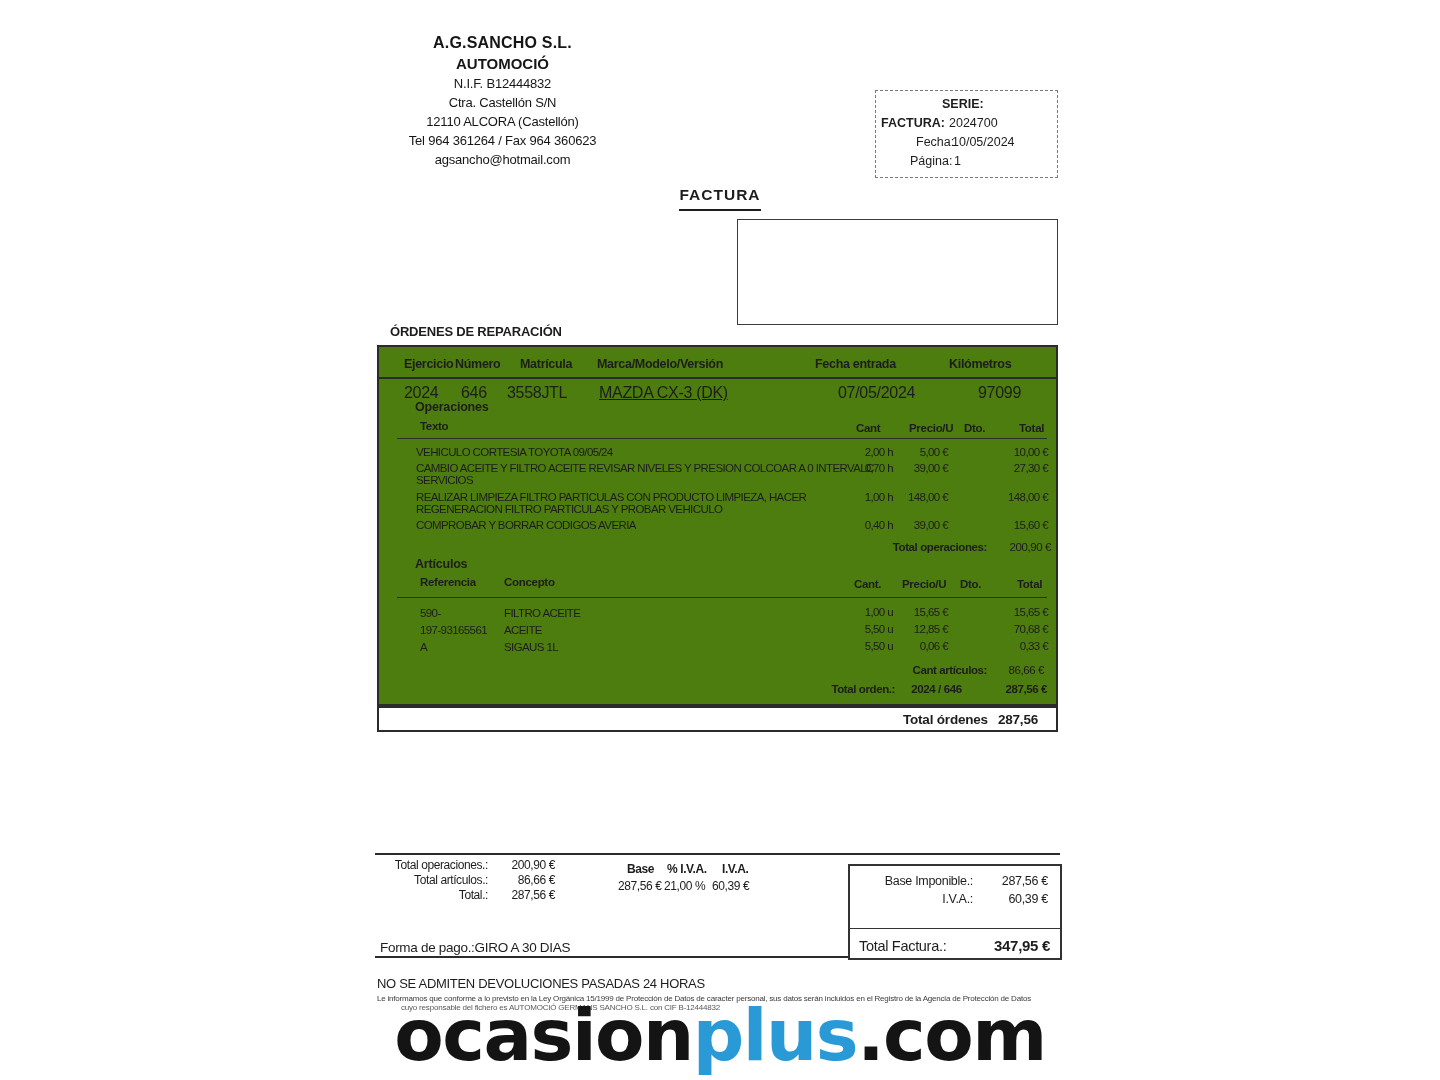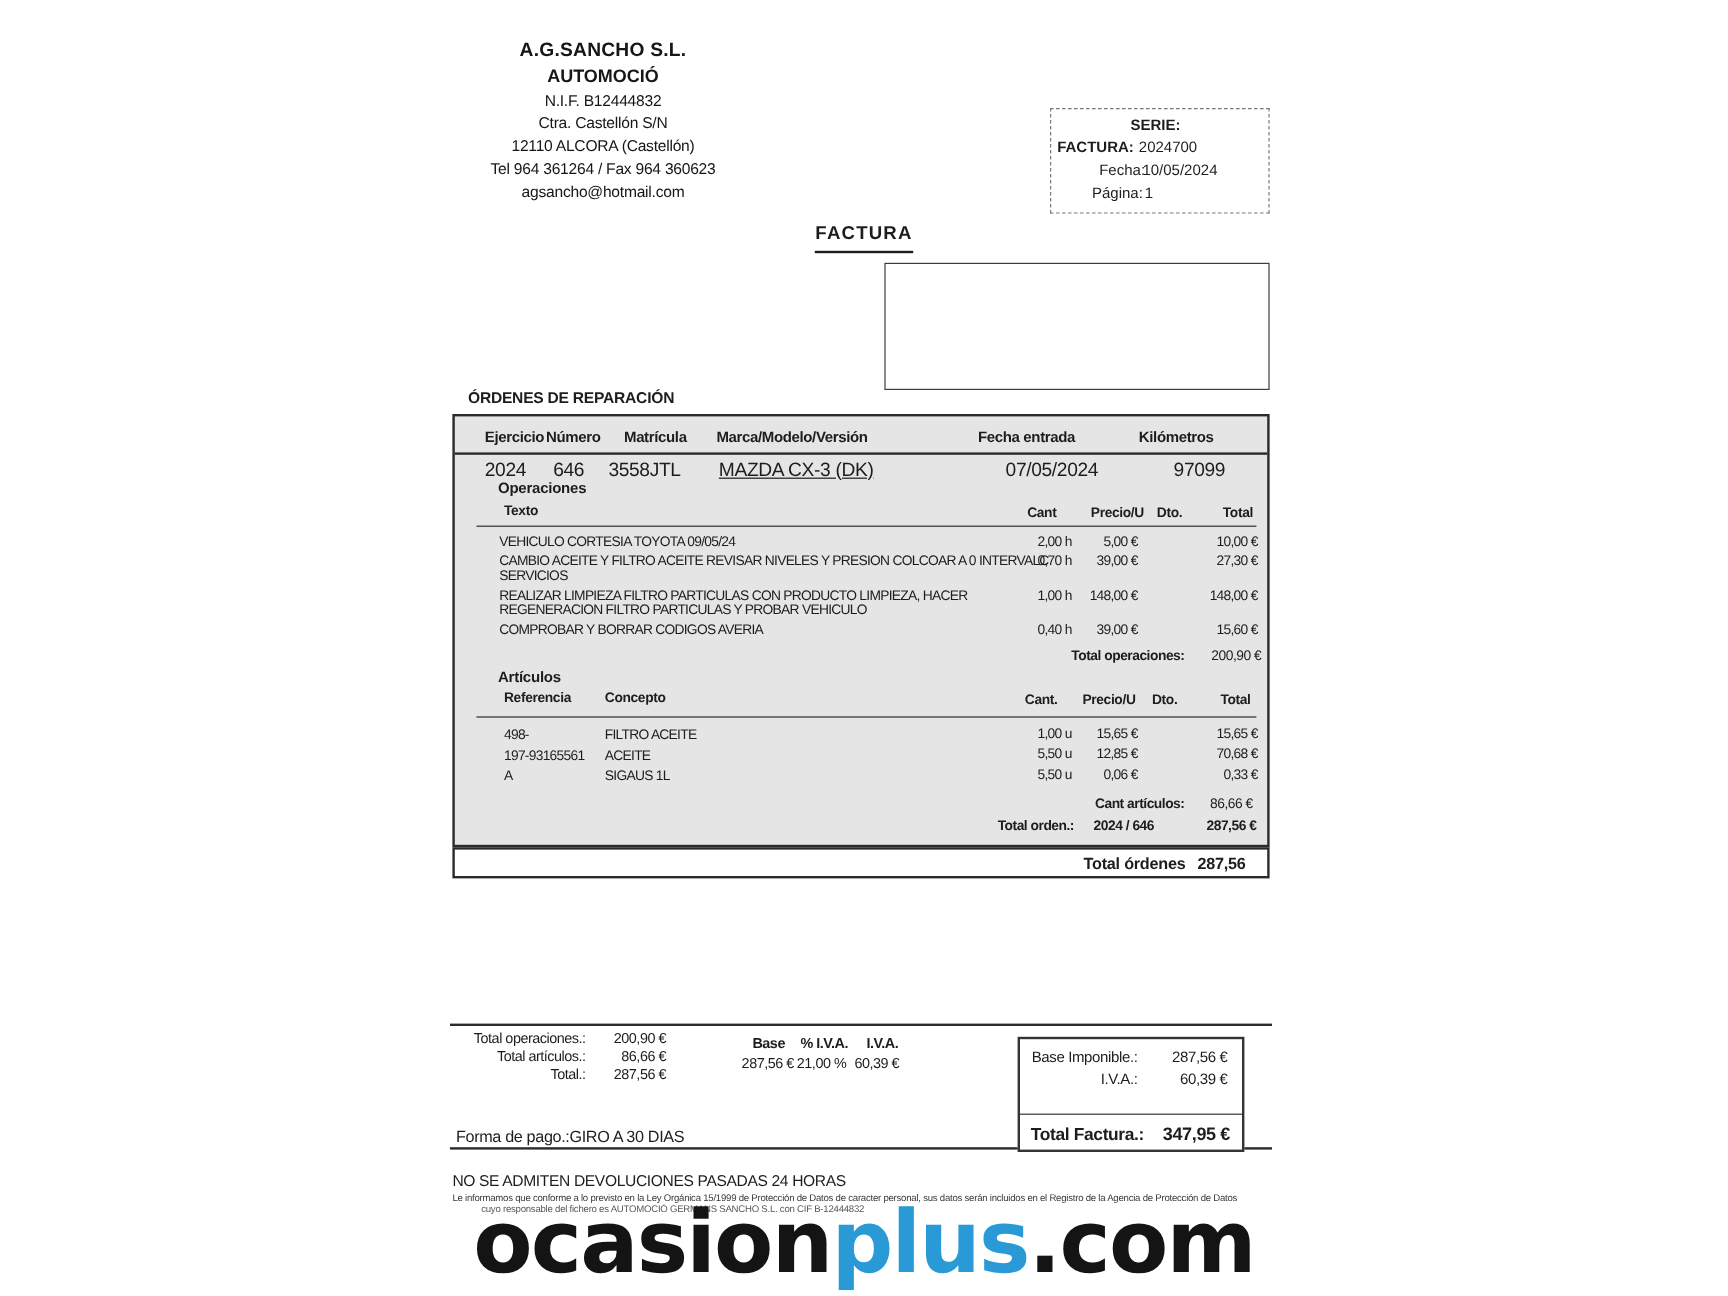--- a/index.html
+++ b/index.html
@@ -26,21 +26,21 @@
     position:absolute; left:640px; top:186px; width:160px; text-align:center;
   }
   .doc-title span {
     display:inline-block; font-size:15.5px; font-weight:bold; letter-spacing:1px;
     border-bottom:2px solid #1d1d1d; padding-bottom:5px;
   }
   
   .client-box { position:absolute; left:737px; top:219px; width:321px; height:106px; border:1.5px solid #3c3c3c; background:#fff; }
   .orders-heading { position:absolute; left:390px; top:324px; font-size:13px; font-weight:bold; letter-spacing:-.2px; }
   
-  .main-table { position:absolute; left:377px; top:345px; width:681px; height:361px; border:2px solid #2b2b2b; background:#e5e5e5; }
+  .main-table { position:absolute; left:377px; top:345px; width:681px; height:361px; border:2px solid #2b2b2b; background:#4d7c0f; }
   .main-table .hcell { position:absolute; top:10px; font-size:12.5px; font-weight:bold; letter-spacing:-.3px; }
   .head-line { position:absolute; top:30px; left:0; width:100%; border-top:2px solid #2b2b2b; }
   .vcell { position:absolute; top:37px; font-size:16px; letter-spacing:-.3px; }
   .sec-head { position:absolute; font-size:12.5px; font-weight:bold; letter-spacing:-.2px; }
   .colhead { position:absolute; font-size:11.5px; font-weight:bold; letter-spacing:-.3px; }
   .thin-line { position:absolute; left:18px; width:650px; border-top:1.5px solid #2e2e2e; }
   .op-row, .art-row { position:absolute; left:0; width:100%; font-size:11.5px; letter-spacing:-.6px; }
   .op-text { position:absolute; left:37px; top:0; }
   .op-text .line { display:block; white-space:nowrap; line-height:11.5px; }
   .num { position:absolute; top:0; text-align:right; line-height:11.5px; }
@@ -59,25 +59,25 @@
   }
   .total-ordenes-box .lbl { font-size:13.5px; font-weight:bold; letter-spacing:-.2px; }
   .total-ordenes-box .val { font-size:13.5px; font-weight:bold; letter-spacing:-.2px; }
   
   .sum-topline { position:absolute; left:375px; top:853px; width:685px; border-top:2px solid #2b2b2b; }
   .sum-botline { position:absolute; left:375px; top:956px; width:685px; border-top:2px solid #2b2b2b; }
   .sum-lbl { position:absolute; text-align:right; font-size:12px; letter-spacing:-.4px; }
   .sum-val { position:absolute; text-align:right; font-size:12px; letter-spacing:-.4px; }
   .iva-h { position:absolute; font-size:12px; font-weight:bold; letter-spacing:-.4px; }
   .iva-v { position:absolute; font-size:12px; letter-spacing:-.4px; }
-  .totals-box { position:absolute; left:848px; top:864px; width:189px; height:96px; border:2px solid #333; background:#fff; }
+  .totals-box { position:absolute; left:848px; top:864px; width:214px; height:96px; border:2px solid #333; background:#fff; }
   .totals-box .lab { position:absolute; text-align:right; right:87px; width:150px; font-size:12.5px; letter-spacing:-.3px; }
   .totals-box .val { position:absolute; text-align:right; right:12px; width:80px; font-size:12.5px; letter-spacing:-.3px; }
   .totals-box .sep { position:absolute; top:62px; left:0; width:100%; border-top:1.5px solid #333; }
-  .totals-box .tf-lab { position:absolute; left:9px; top:72px; font-size:14.5px; font-weight:bold; letter-spacing:-.3px; }
+  .totals-box .tf-lab { position:absolute; left:9px; top:72px; font-size:14.5px; font-weight:normal; letter-spacing:-.3px; }
   .totals-box .tf-val { position:absolute; right:10px; top:71px; font-size:15px; font-weight:bold; letter-spacing:-.3px; }
   .payment { position:absolute; left:380px; top:940px; font-size:13.5px; letter-spacing:-.3px; }
   
   .notice { position:absolute; left:377px; top:976px; font-size:13px; letter-spacing:-.3px; }
   .legal { position:absolute; left:377px; width:690px; font-size:8px; color:#3a3a3a; letter-spacing:-.2px; white-space:nowrap; overflow:hidden; }
   .logo {
     position:absolute; left:0; top:998px; width:1440px; text-align:center;
     font-family:"DejaVu Sans", sans-serif; font-weight:bold; font-size:72px;
     letter-spacing:-1.5px; line-height:1.05; color:#141414;
   }
@@ -192,21 +192,21 @@
     <span class="sec-head" style="left:36px; top:210px;">Artículos</span>
     <span class="colhead" style="left:41px;  top:229px;">Referencia</span>
     <span class="colhead" style="left:125px; top:229px;">Concepto</span>
     <span class="colhead" style="left:475px; top:231px;">Cant.</span>
     <span class="colhead" style="left:523px; top:231px;">Precio/U</span>
     <span class="colhead" style="left:581px; top:231px;">Dto.</span>
     <span class="colhead" style="left:638px; top:231px;">Total</span>
     <div class="thin-line" style="top:250px;"></div>
 
     <div class="art-row" style="top:260px;">
-      <span class="art-ref">498-</span>
+      <span class="art-ref">590-</span>
       <span class="art-con">FILTRO ACEITE</span>
       <span class="num col-cant">1,00 u</span>
       <span class="num col-precio">15,65 €</span>
       <span class="num col-total">15,65 €</span>
     </div>
     <div class="art-row" style="top:277px;">
       <span class="art-ref">197-93165561</span>
       <span class="art-con">ACEITE</span>
       <span class="num col-cant">5,50 u</span>
       <span class="num col-precio">12,85 €</span>

